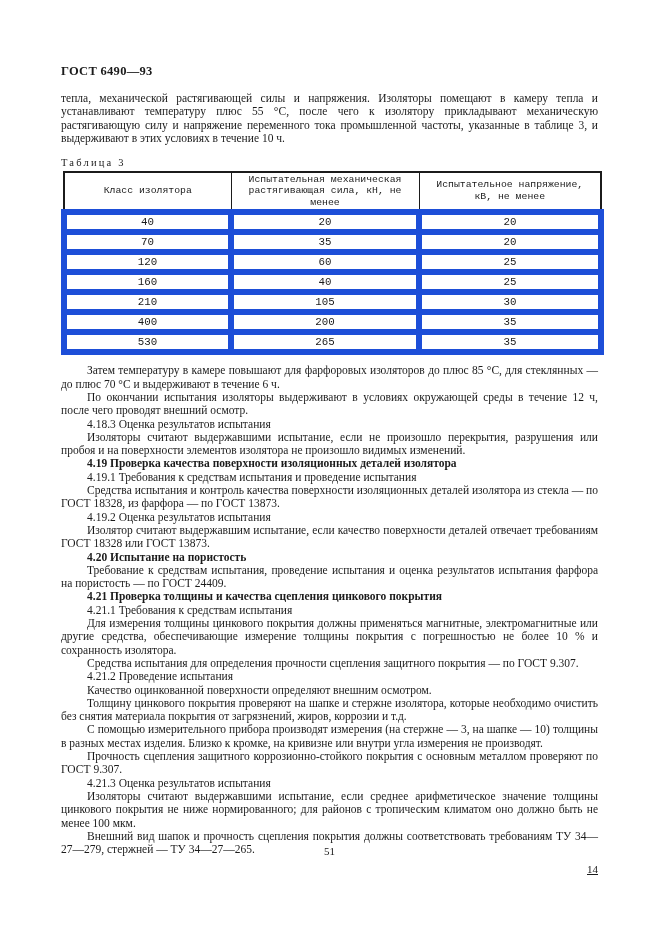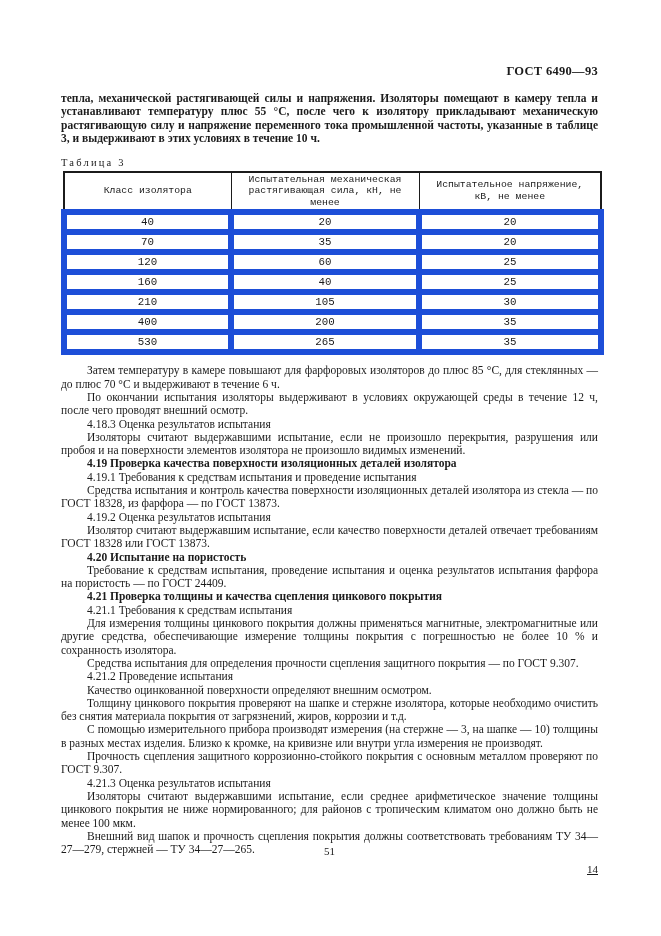--- a/index.html
+++ b/index.html
@@ -17,32 +17,30 @@
     overflow: hidden;
   }
   .content {
     position: absolute;
     left: 61px;
     top: 0;
     width: 537px;
   }
   .doc-code {
     margin-top: 64px;
-    text-align: right;
     font-weight: bold;
     font-size: 12.5px;
     letter-spacing: 0.3px;
   }
   .intro {
     margin: 13px 0 0 0;
     font-size: 11.5px;
     line-height: 13.4px;
     text-align: justify;
     text-indent: 0;
-    font-weight: bold;
   }
   .table-caption {
     margin-top: 11px;
     font-size: 10.5px;
     letter-spacing: 2.2px;
   }
   table.data-table {
     margin-top: 3px;
     width: 537px;
     border-collapse: collapse;

